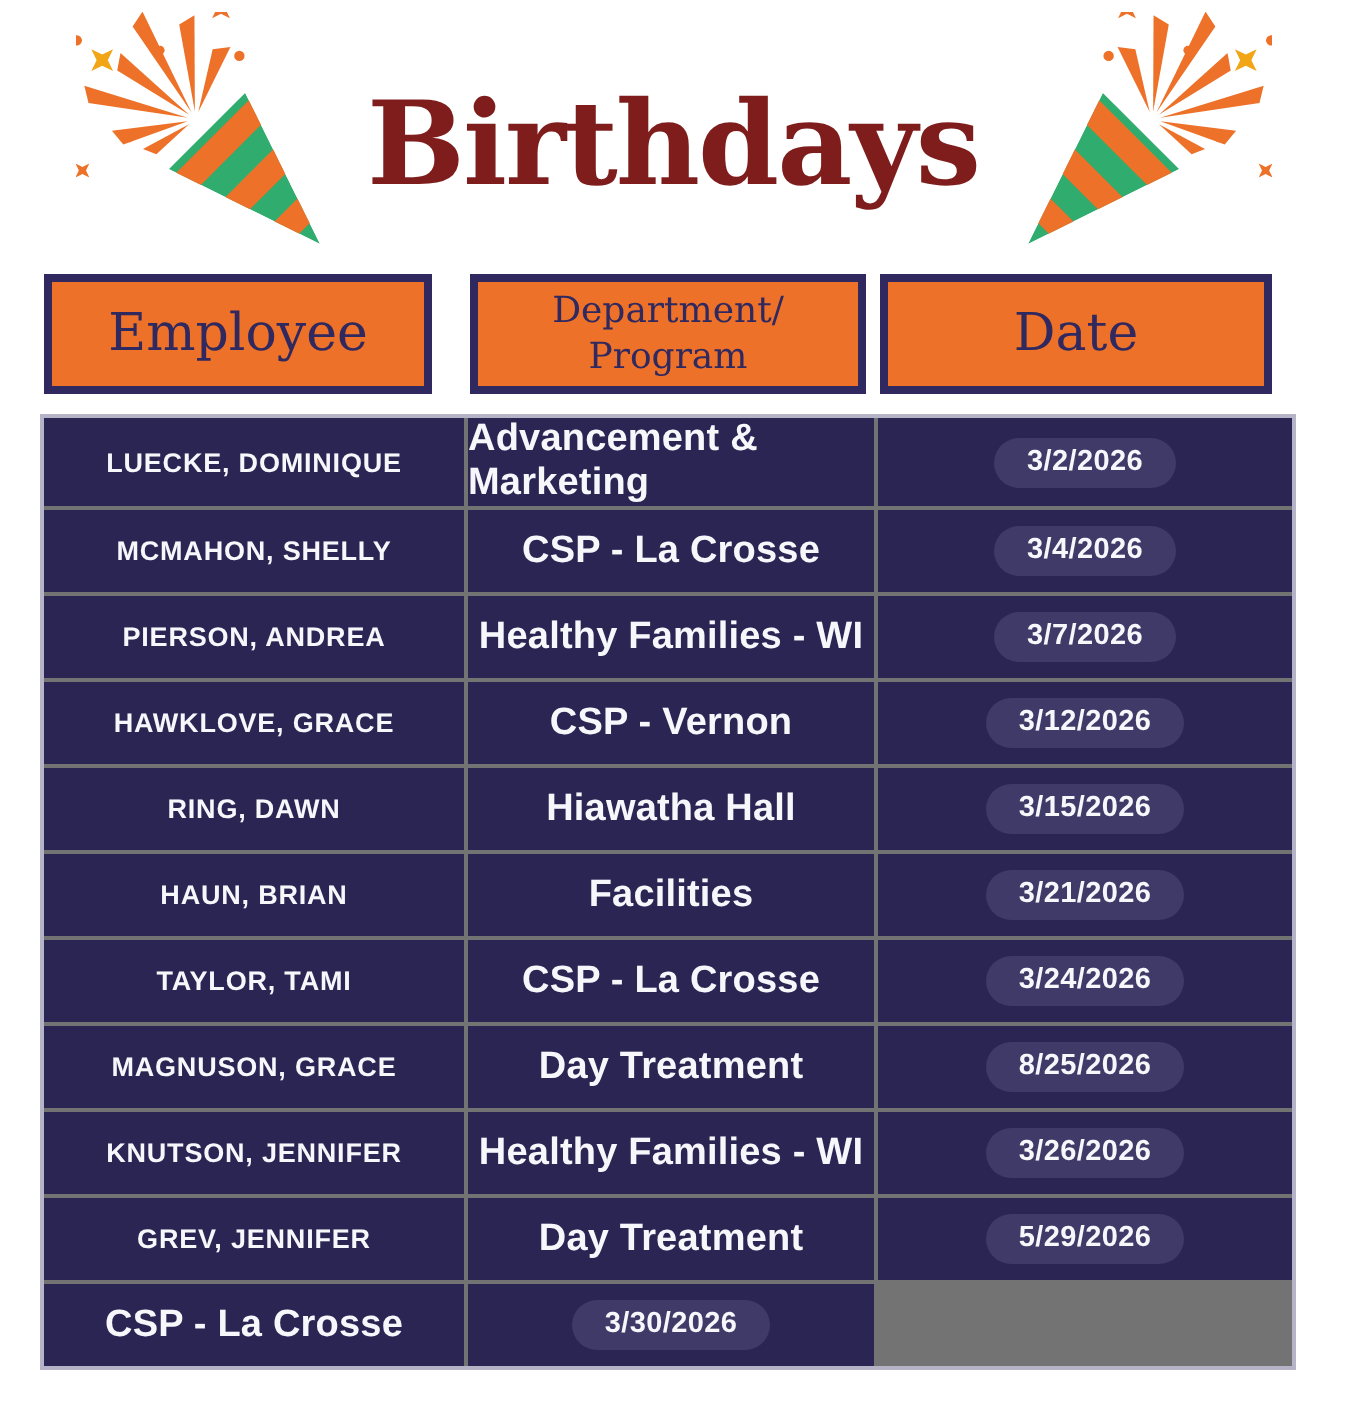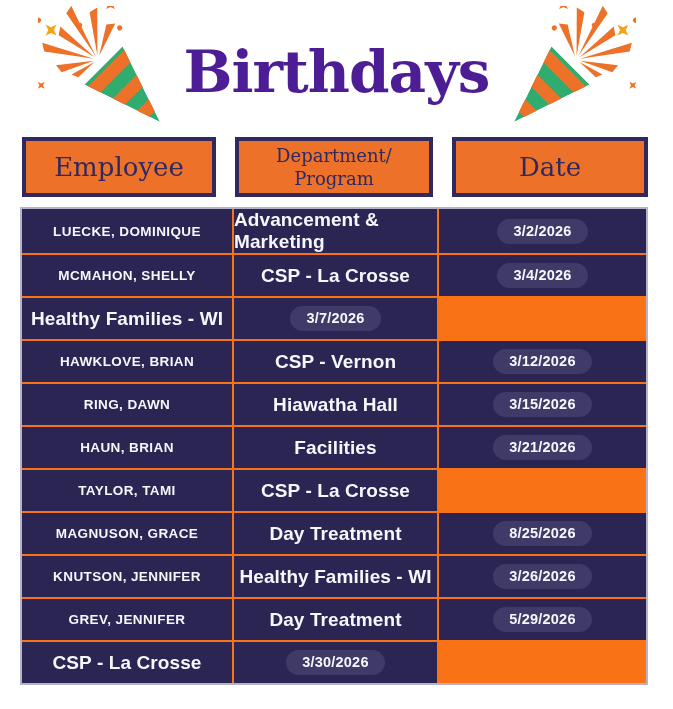--- a/index.html
+++ b/index.html
@@ -20,21 +20,21 @@
   .title {
     position: absolute;
     left: 0;
     right: 0;
     top: 32px;
     text-align: center;
     font-family: "DejaVu Serif", serif;
     font-weight: 700;
     font-size: 58px;
     line-height: 80px;
-    color: #4c1d95;
+    color: #7f1d1d;
     letter-spacing: -1px;
   }
   .popper {
     position: absolute;
     width: 148px;
     height: 122px;
     top: 6px;
   }
   .popper-left  { left: 38px; transform: scaleX(-1); }
   .popper-right { left: 488px; }
@@ -49,34 +49,34 @@
     border: 4px solid #2f2960;
     display: flex;
     flex-direction: column;
     align-items: center;
     justify-content: center;
     font-family: "DejaVu Serif", serif;
     color: #2f2960;
   }
   .hdr-employee { left: 22px;  width: 194px; font-size: 26px; }
   .hdr-dept     { left: 235px; width: 198px; font-size: 18px; line-height: 23px; }
-  .hdr-date     { left: 452px; width: 196px; font-size: 26px; }
+  .hdr-date     { left: 440px; width: 196px; font-size: 26px; }
 
   
   .btable {
     position: absolute;
     left: 20px;
     top: 207px;
     width: 628px;
     height: 478px;
     box-sizing: border-box;
     display: flex;
     flex-direction: column;
     gap: 2px;
-    background: #f97316;
+    background: #737373;
     border: 2px solid #b5b3c7;
   }
   .brow {
     flex: 1;
     display: grid;
     grid-template-columns: 210px 203px 1fr;
     gap: 2px;
   }
   .cell {
     background: #2a2553;
@@ -215,28 +215,29 @@
 
     <div class="brow">
       <div class="cell cell-employee">MCMAHON, SHELLY</div>
       <div class="cell cell-dept">CSP - La Crosse</div>
       <div class="cell">
           <span class="pill">3/4/2026</span>
         </div>
     </div>
 
     <div class="brow">
+      <div class="cell cell-employee">PIERSON, ANDREA</div>
       <div class="cell cell-dept">Healthy Families - WI</div>
       <div class="cell">
           <span class="pill">3/7/2026</span>
         </div>
     </div>
 
     <div class="brow">
-      <div class="cell cell-employee">HAWKLOVE, BRIAN</div>
+      <div class="cell cell-employee">HAWKLOVE, GRACE</div>
       <div class="cell cell-dept">CSP - Vernon</div>
       <div class="cell">
           <span class="pill">3/12/2026</span>
         </div>
     </div>
 
     <div class="brow">
       <div class="cell cell-employee">RING, DAWN</div>
       <div class="cell cell-dept">Hiawatha Hall</div>
       <div class="cell">
@@ -248,20 +249,23 @@
       <div class="cell cell-employee">HAUN, BRIAN</div>
       <div class="cell cell-dept">Facilities</div>
       <div class="cell">
           <span class="pill">3/21/2026</span>
         </div>
     </div>
 
     <div class="brow">
       <div class="cell cell-employee">TAYLOR, TAMI</div>
       <div class="cell cell-dept">CSP - La Crosse</div>
+      <div class="cell">
+          <span class="pill">3/24/2026</span>
+        </div>
     </div>
 
     <div class="brow">
       <div class="cell cell-employee">MAGNUSON, GRACE</div>
       <div class="cell cell-dept">Day Treatment</div>
       <div class="cell">
           <span class="pill">8/25/2026</span>
         </div>
     </div>
 

